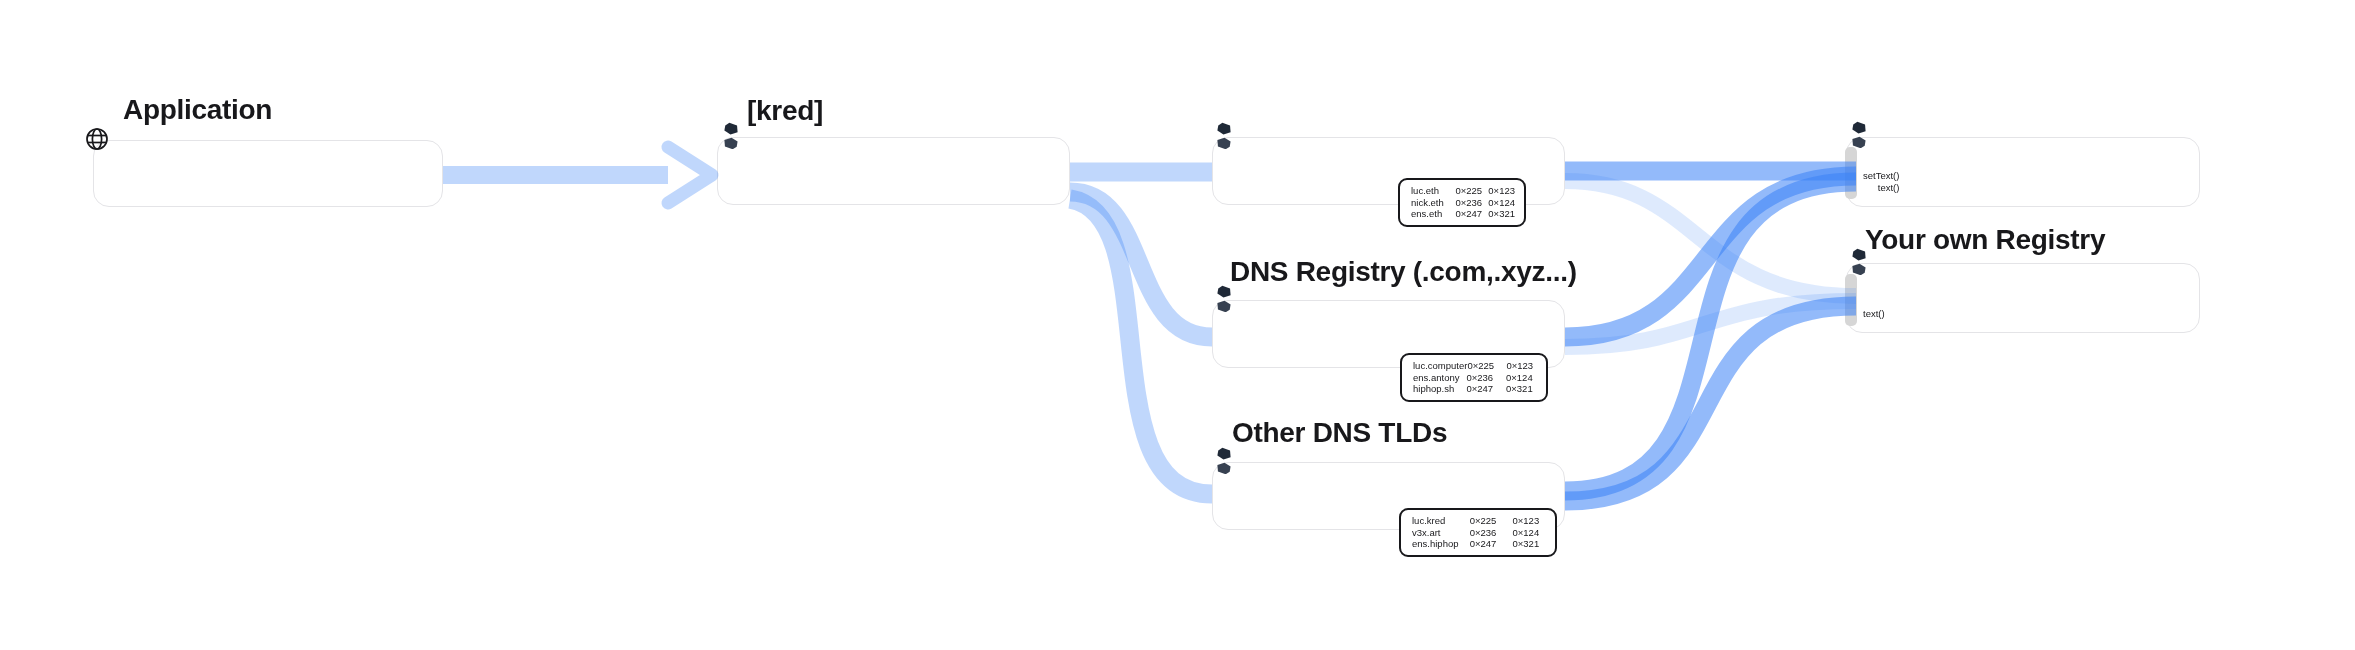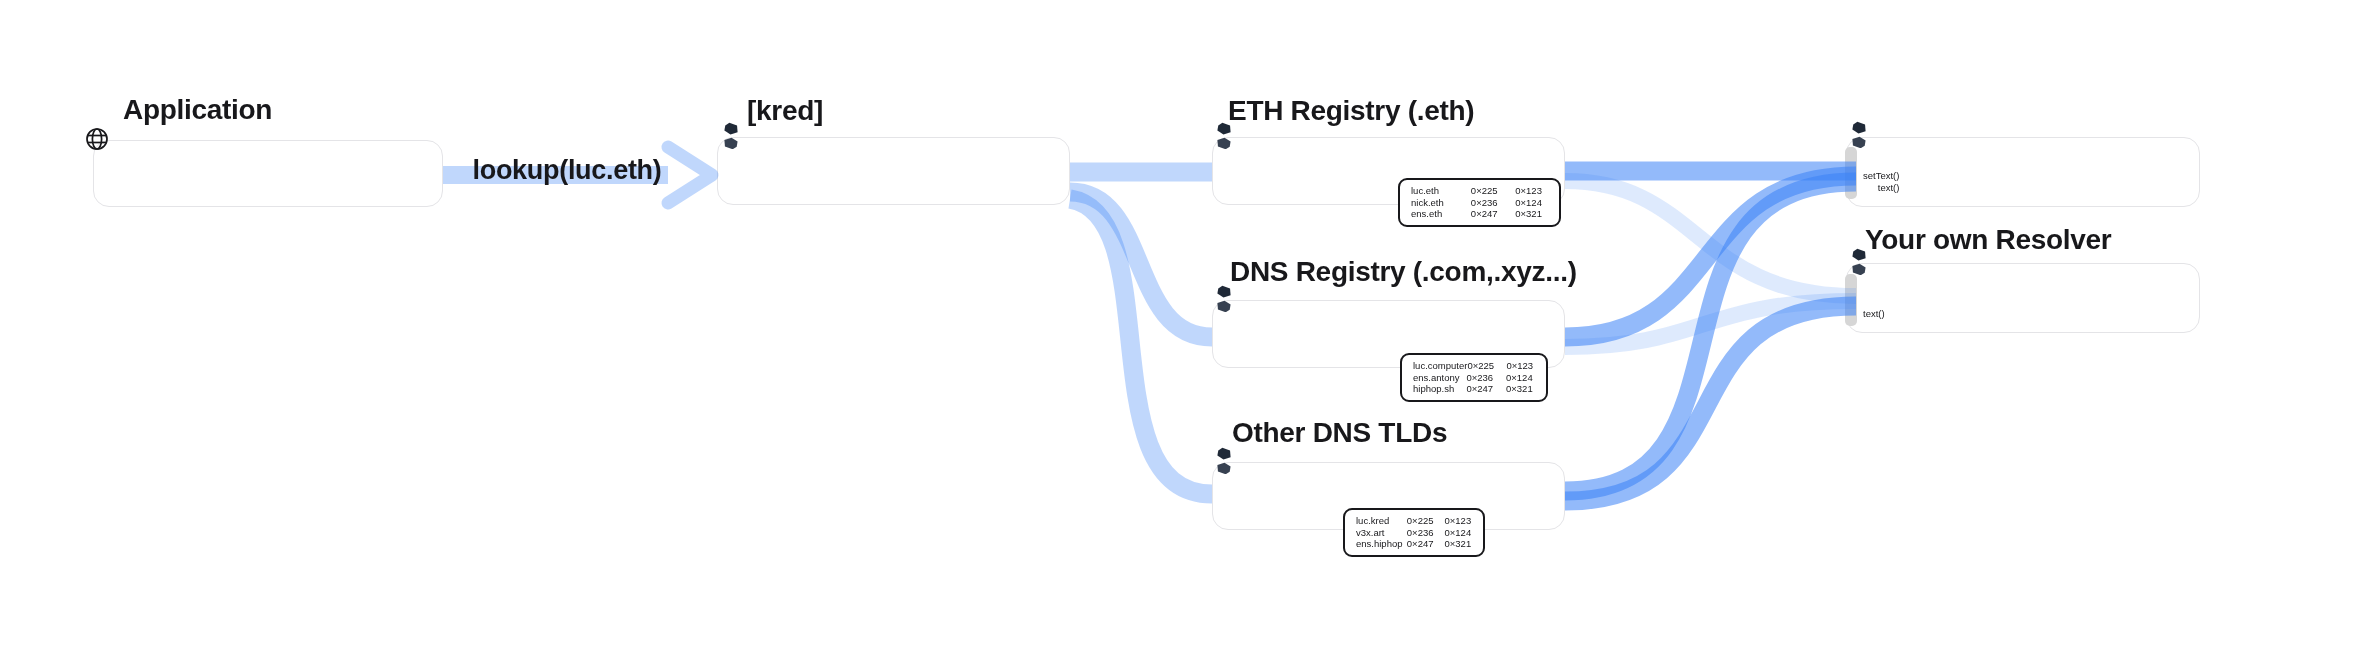--- a/index.html
+++ b/index.html
@@ -106,28 +106,26 @@
     <path class="edge edge-med" stroke-width="19" d="M1070 199 C1168 215 1088 494 1212 494"></path>
 
     <path class="edge edge-strong" stroke-width="19" d="M1565 171 H1856"></path>
     <path class="edge edge-pale" stroke-width="16" d="M1565 181 C1700 181 1695 296 1856 296"></path>
     <path class="edge edge-strong" stroke-width="19" d="M1565 337 C1725 337 1688 176 1856 176"></path>
     <path class="edge edge-pale" stroke-width="16" d="M1565 347 C1705 347 1700 301 1856 301"></path>
     <path class="edge edge-strong" stroke-width="19" d="M1565 491 C1772 491 1630 182 1856 182"></path>
     <path class="edge edge-strong" stroke-width="19" d="M1565 501 C1750 501 1663 306 1856 306"></path>
   </svg>
 
-  <div class="edge-label">lookup(luc.eth)</div>
 
   <div class="node-title" style="left:123px;top:94px;">Application</div>
   <div class="node-title" style="left:747px;top:95px;">[kred]</div>
-  <div class="node-title" style="left:1228px;top:95px;">ETH Registry (.eth)</div>
   <div class="node-title" style="left:1230px;top:256px;">DNS Registry (.com,.xyz...)</div>
   <div class="node-title" style="left:1232px;top:417px;">Other DNS TLDs</div>
-  <div class="node-title" style="left:1865px;top:224px;">Your own Resolver</div>
+  <div class="node-title" style="left:1865px;top:224px;">Your own Registry</div>
 
   <svg class="node-icon" style="left:85px;top:127px;" width="24" height="24" viewBox="0 0 24 24">
     <g fill="none" stroke="#18181b" stroke-width="1.7">
       <circle cx="12" cy="12" r="10"></circle>
       <ellipse cx="12" cy="12" rx="4.6" ry="10"></ellipse>
       <path d="M2.6 8.5 H21.4"></path>
       <path d="M2.6 15.5 H21.4"></path>
     </g>
   </svg>
 
@@ -149,21 +147,21 @@
   </svg>
   <svg class="node-icon" style="left:1848px;top:121px;" width="22" height="27" viewBox="0 0 20 24">
     <path d="M8.5 0.5 L15.5 3 L16 9 L9.5 11 L4 7.5 L4.8 2.8 Z" fill="#1f2937"></path>
     <path d="M8.5 0.5 L15.5 3 L16 9 L9.5 11 L4 7.5 L4.8 2.8 Z" fill="#374151" transform="rotate(180 10 12) translate(0 -1)"></path>
   </svg>
   <svg class="node-icon" style="left:1848px;top:248px;" width="22" height="27" viewBox="0 0 20 24">
     <path d="M8.5 0.5 L15.5 3 L16 9 L9.5 11 L4 7.5 L4.8 2.8 Z" fill="#1f2937"></path>
     <path d="M8.5 0.5 L15.5 3 L16 9 L9.5 11 L4 7.5 L4.8 2.8 Z" fill="#374151" transform="rotate(180 10 12) translate(0 -1)"></path>
   </svg>
 
-  <div class="mini-table" style="left:1398px;top:178px;width:163px;">
+  <div class="mini-table" style="left:1398px;top:178px;width:128px;">
     <div class="mini-row">
       <span class="c-name">luc.eth</span>
       <span class="c-v1">0×225</span>
       <span class="c-v2">0×123</span>
     </div>
     <div class="mini-row">
       <span class="c-name">nick.eth</span>
       <span class="c-v1">0×236</span>
       <span class="c-v2">0×124</span>
     </div>
@@ -185,21 +183,21 @@
       <span class="c-v1">0×236</span>
       <span class="c-v2">0×124</span>
     </div>
     <div class="mini-row">
       <span class="c-name">hiphop.sh</span>
       <span class="c-v1">0×247</span>
       <span class="c-v2">0×321</span>
     </div>
   </div>
 
-  <div class="mini-table" style="left:1343px;top:508px;width:142px;">
+  <div class="mini-table" style="left:1399px;top:508px;width:158px;">
     <div class="mini-row">
       <span class="c-name">luc.kred</span>
       <span class="c-v1">0×225</span>
       <span class="c-v2">0×123</span>
     </div>
     <div class="mini-row">
       <span class="c-name">v3x.art</span>
       <span class="c-v1">0×236</span>
       <span class="c-v2">0×124</span>
     </div>

